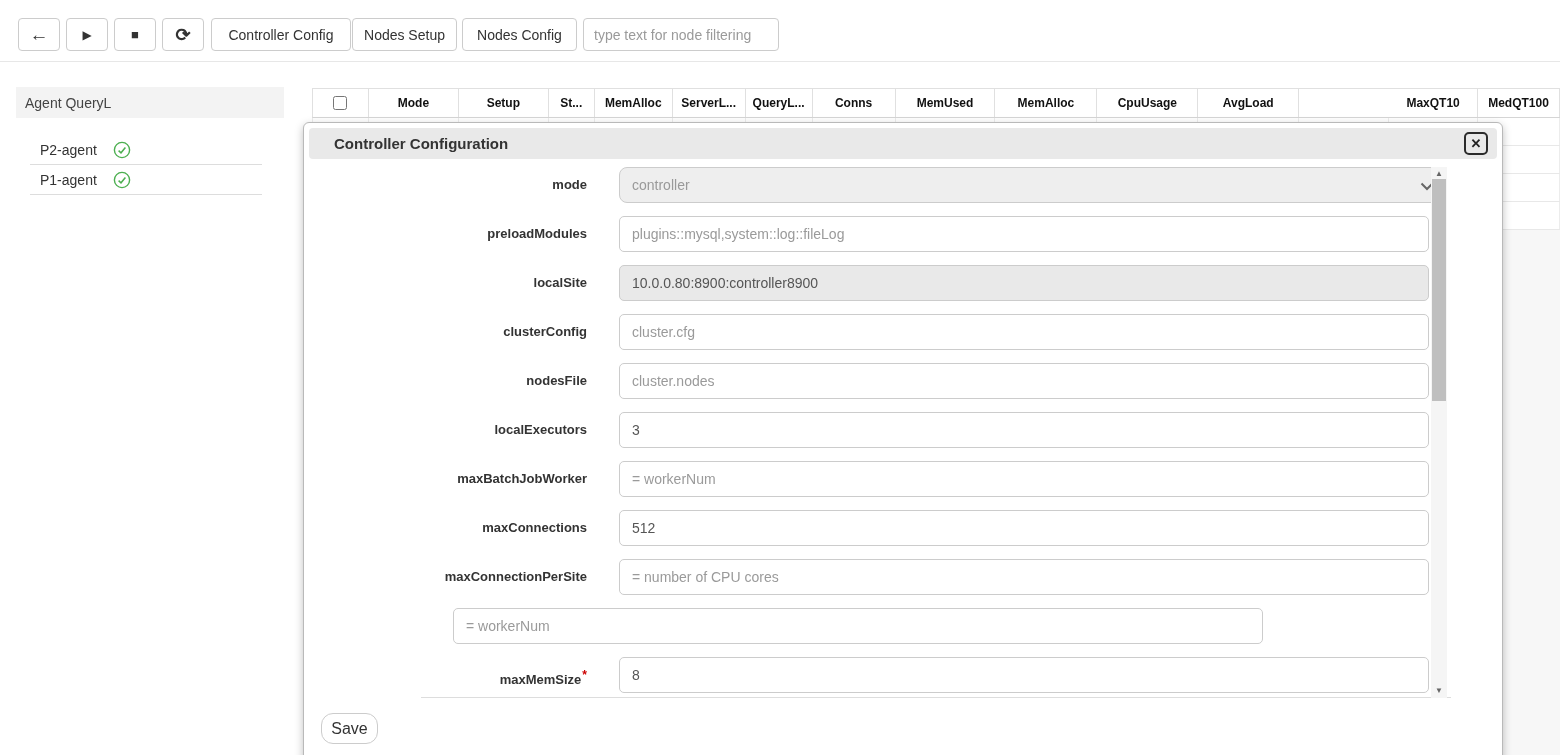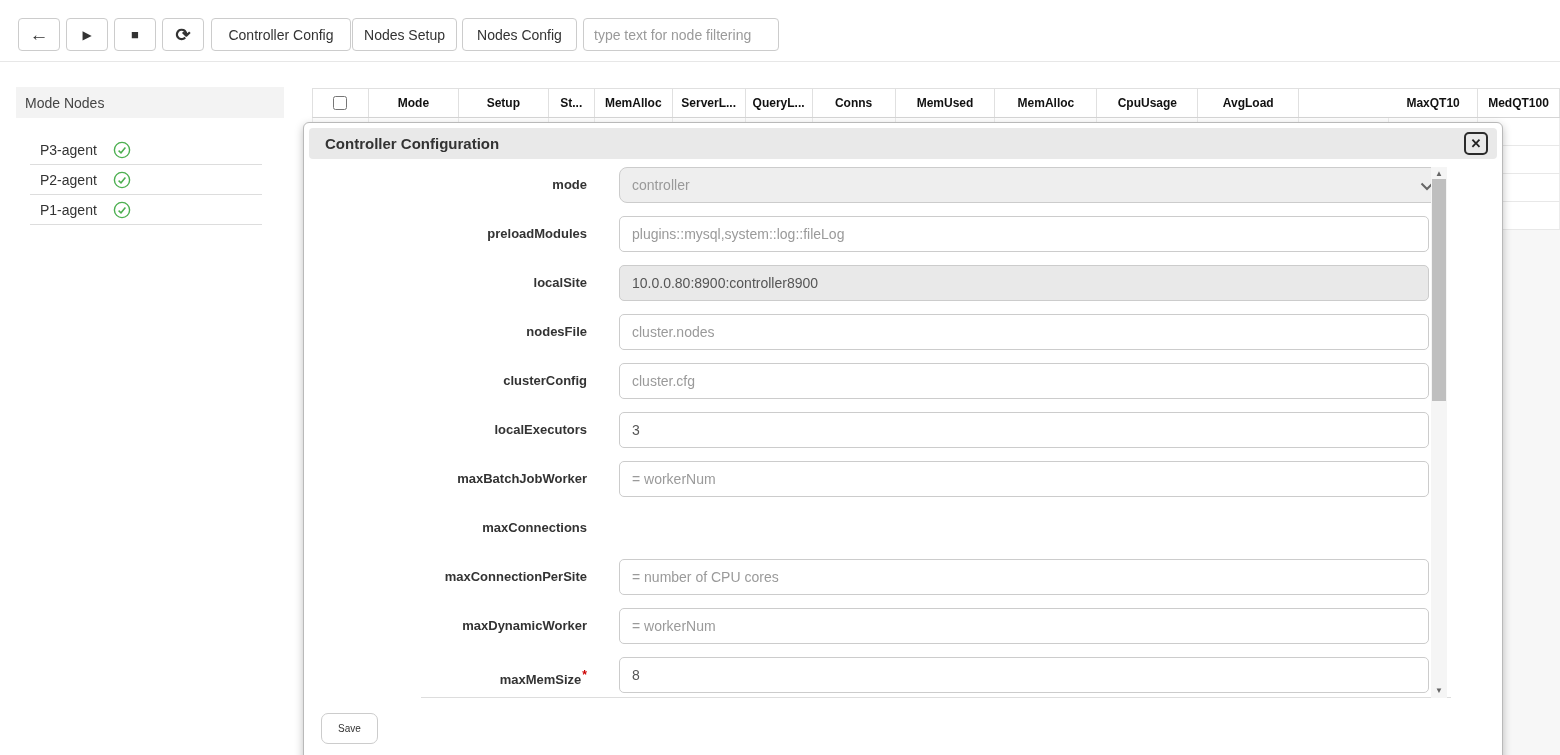--- a/index.html
+++ b/index.html
@@ -37,21 +37,21 @@
   .th { border-right:1px solid #e0e0e0; font-size:12px; font-weight:bold; color:#111; display:flex; align-items:center; justify-content:center; overflow:hidden; white-space:nowrap; }
   .t-row { display:flex; height:28px; background:#fff; border-bottom:1px solid #e8e8e8; border-left:1px solid #ececec; }
   .td { border-right:1px solid #ececec; font-size:13px; color:#333; display:flex; align-items:center; padding-left:8px; overflow:hidden; white-space:nowrap; }
   .t-header input[type=checkbox] { width:14px; height:14px; }
 
   
   .modal { position:absolute; left:303px; top:122px; width:1200px; height:640px; background:#fff;
            border:1px solid #b9b9b9; border-radius:6px 6px 0 0; box-shadow:0 3px 9px rgba(0,0,0,.25); }
   .modal-header { position:absolute; left:5px; right:5px; top:5px; height:31px; background:#e9e9e9; border-radius:4px;
                   display:flex; align-items:center; }
-  .modal-title { font-size:15px; font-weight:bold; color:#333; padding-left:16px; }
+  .modal-title { font-size:15px; font-weight:bold; color:#333; padding-left:25px; }
   .modal-close { position:absolute; right:9px; top:4px; width:24px; height:23px; border:2px solid #2b2b2b; border-radius:5px;
                  background:#e9e9e9; color:#222; font-size:13px; font-weight:bold; line-height:19px; text-align:center; cursor:pointer; }
 
   .form-scroll { position:absolute; left:117px; top:44px; width:1030px; height:531px; border-bottom:1px solid #ddd; overflow:hidden; }
   .form-row { display:flex; margin-bottom:13px; }
   .f-label { width:166px; text-align:right; font-size:13px; font-weight:bold; color:#333; line-height:36px; flex:none; }
   .f-label .req { color:#c00; font-size:12px; vertical-align:super; margin-left:1px; }
   .f-ctl { margin-left:32px; width:810px; height:36px; flex:none; }
   input.f-input { width:810px; height:36px; border:1px solid #ccc; border-radius:5px; padding:0 12px; font-size:14px; color:#555;
                   font-family:"Liberation Sans",sans-serif; background:#fff; }
@@ -62,21 +62,21 @@
   .fake-select svg { position:absolute; right:12px; top:14px; }
 
   
   .sb-track { position:absolute; left:1127px; top:44px; width:16px; height:531px; background:#f5f5f5; }
   .sb-arrow { position:absolute; left:0; width:16px; height:14px; color:#666; font-size:8px; text-align:center; line-height:14px; cursor:pointer; }
   .sb-up { top:0; }
   .sb-down { bottom:0; }
   .sb-thumb { position:absolute; left:1px; top:12px; width:14px; height:222px; background:#bfbfbf; cursor:grab; }
 
   .save-btn { position:absolute; left:17px; top:590px; width:57px; height:31px; background:#fff; border:1px solid #ccc;
-              border-radius:7px; font-size:10px; color:#333; cursor:pointer; font-family:"Liberation Sans",sans-serif; }
+              border-radius:12px; font-size:16px; color:#333; cursor:pointer; font-family:"Liberation Sans",sans-serif; }
 </style>
 </head>
 <body>
 
 <div id="app">
 
   <div class="toolbar">
     <div class="tbtn icon" id="btn-back">
       <span>←</span>
     </div>
@@ -89,30 +89,23 @@
     <div class="tbtn icon" id="btn-refresh">
       <span>⟳</span>
     </div>
     <div class="tbtn" id="btn-controller-config">Controller Config</div>
     <div class="tbtn" id="btn-nodes-setup">Nodes Setup</div>
     <div class="tbtn" id="btn-nodes-config">Nodes Config</div>
     <input id="filter-input" type="text" placeholder="type text for node filtering" style="">
   </div>
 
   <div class="side-header">
-    <span>Mode Nodes</span>
+    <span>Agent QueryL</span>
   </div>
   <div class="side-list">
-      <div class="side-item">
-        <span class="lbl">P3-agent</span>
-    <span class="chk"><svg width="18" height="18" viewBox="0 0 18 18">
-  <circle cx="9" cy="9" r="7.6" fill="none" stroke="#4caf50" stroke-width="1.4"></circle>
-  <path d="M5.6 9.6 L8 11.8 L12.4 6.6" fill="none" stroke="#4caf50" stroke-width="1.5"></path>
-          </svg></span>
-      </div>
       <div class="side-item">
         <span class="lbl">P2-agent</span>
     <span class="chk"><svg width="18" height="18" viewBox="0 0 18 18">
   <circle cx="9" cy="9" r="7.6" fill="none" stroke="#4caf50" stroke-width="1.4"></circle>
   <path d="M5.6 9.6 L8 11.8 L12.4 6.6" fill="none" stroke="#4caf50" stroke-width="1.5"></path>
           </svg></span>
       </div>
       <div class="side-item">
         <span class="lbl">P1-agent</span>
     <span class="chk"><svg width="18" height="18" viewBox="0 0 18 18">
@@ -235,44 +228,44 @@
         </div>
         <div class="form-row">
           <label class="f-label">preloadModules</label>
           <div class="f-ctl"><input type="text" class="f-input" placeholder="plugins::mysql,system::log::fileLog" style=""></div>
         </div>
         <div class="form-row">
           <label class="f-label">localSite</label>
           <div class="f-ctl"><input type="text" class="f-input" readonly="" value="10.0.0.80:8900:controller8900" style=""></div>
         </div>
         <div class="form-row">
+          <label class="f-label">clusterConfig</label>
+          <div class="f-ctl"><input type="text" class="f-input" placeholder="cluster.cfg" style=""></div>
+        </div>
+        <div class="form-row">
           <label class="f-label">nodesFile</label>
           <div class="f-ctl"><input type="text" class="f-input" placeholder="cluster.nodes" style=""></div>
         </div>
         <div class="form-row">
-          <label class="f-label">clusterConfig</label>
-          <div class="f-ctl"><input type="text" class="f-input" placeholder="cluster.cfg" style=""></div>
-        </div>
-        <div class="form-row">
           <label class="f-label">localExecutors</label>
           <div class="f-ctl"><input type="text" class="f-input" value="3" style=""></div>
         </div>
         <div class="form-row">
           <label class="f-label">maxBatchJobWorker</label>
           <div class="f-ctl"><input type="text" class="f-input" placeholder="= workerNum" style=""></div>
         </div>
         <div class="form-row">
           <label class="f-label">maxConnections</label>
+          <div class="f-ctl"><input type="text" class="f-input" value="512" style=""></div>
         </div>
         <div class="form-row">
           <label class="f-label">maxConnectionPerSite</label>
           <div class="f-ctl"><input type="text" class="f-input" placeholder="= number of CPU cores" style=""></div>
         </div>
         <div class="form-row">
-          <label class="f-label">maxDynamicWorker</label>
           <div class="f-ctl"><input type="text" class="f-input" placeholder="= workerNum" style=""></div>
         </div>
         <div class="form-row">
           <label class="f-label">maxMemSize<span class="req">*</span></label>
           <div class="f-ctl"><input type="text" class="f-input" value="8" style=""></div>
         </div>
       </div>
 
     <div class="sb-track">
       <div class="sb-arrow sb-up">▲</div>

